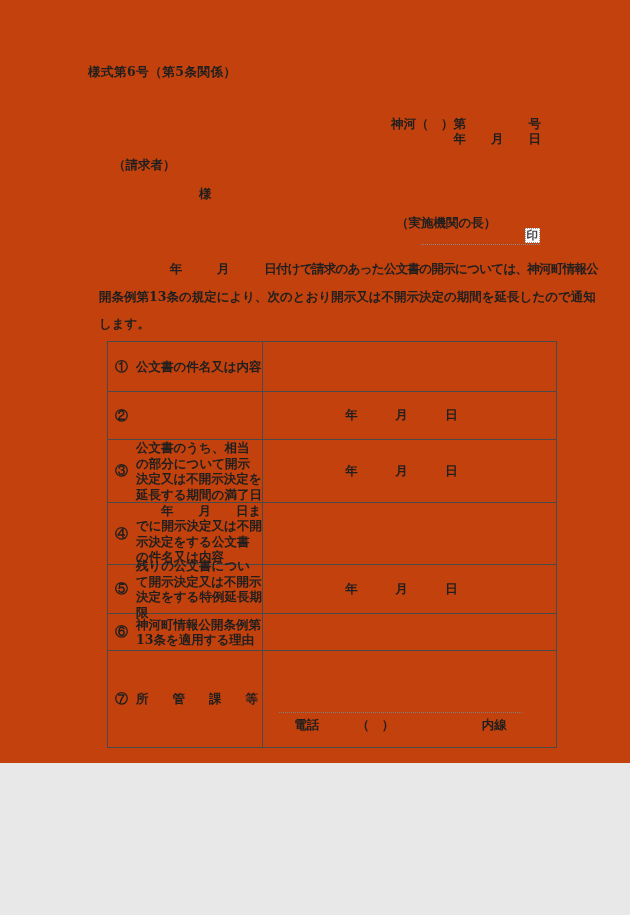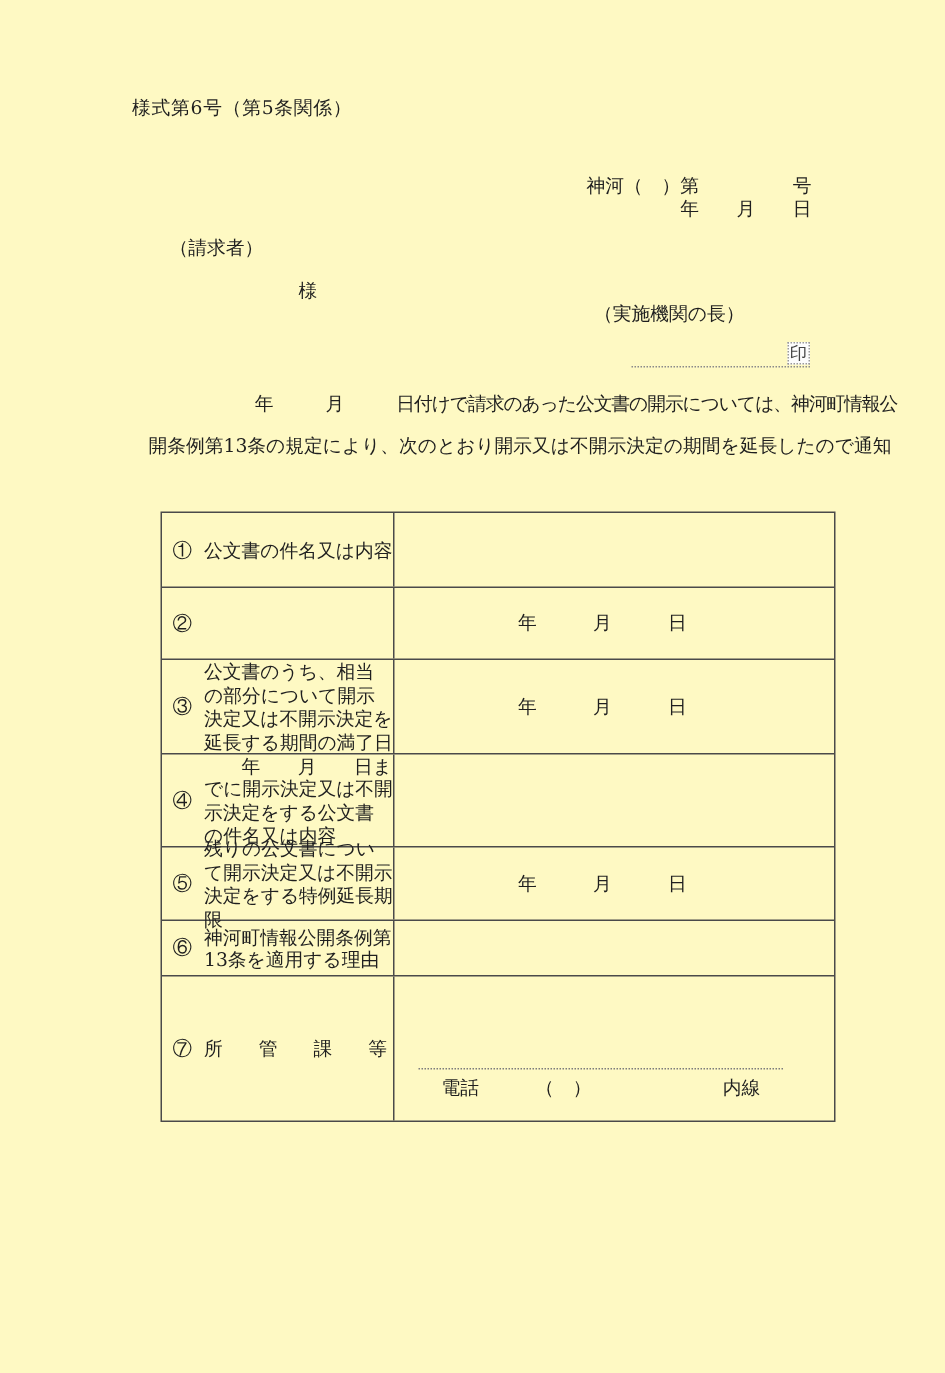--- a/index.html
+++ b/index.html
@@ -1,33 +1,34 @@
 <!DOCTYPE html>
 <html lang="ja"><head>
 <meta charset="utf-8">
 <style>
   html,body{margin:0;padding:0;background:#e8e8e8;}
   .page{
     position:relative;
-    width:630px;height:915px;
+    width:630px;height:763px;
     margin:0 auto;
-    background:#fef9c3;
+    background:#c2410c;
     font-family:"DejaVu Serif","Liberation Serif",serif;
     color:#1f1f1f;
     font-size:12.5px;
     overflow:hidden;
+    font-weight:bold;
   }
   .abs{position:absolute;}
   .form-number{left:88px;top:64px;letter-spacing:0.5px;}
   .doc-title{left:88px;top:92px;width:470px;text-align:center;font-size:13px;letter-spacing:1px;padding-left:14px;}
   .doc-no{right:89px;top:116px;text-align:right;line-height:15px;margin-left:20px;}
   .doc-no span{display:block;}
   .requester{left:113px;top:157px;}
   .sama{left:199px;top:186px;}
-  .issuer{left:396px;top:201px;}
+  .issuer{left:396px;top:215px;}
   .seal-line{
     left:421px;top:227px;width:119px;height:17px;
     border-bottom:1.5px dotted #8a8a8a;
     text-align:right;
   }
   .seal-mark{
     display:inline-block;
     font-size:11.5px;color:#444;
     border:1px dotted #9a9a9a;
     padding:0 1px;line-height:13px;
@@ -95,20 +96,21 @@
 
   <div class="abs issuer">（実施機関の長）</div>
 
   <div class="abs seal-line">
     <span class="seal-mark">印</span>
   </div>
 
   <div class="abs body-text">
     <span class="l1">　　　　　　年　　　月　　　日付けで請求のあった公文書の開示については、神河町情報公</span>
     <span>開条例第13条の規定により、次のとおり開示又は不開示決定の期間を延長したので通知</span>
+    <span>します。</span>
   </div>
 
   <div class="abs form-table">
 
     <div class="t-row r1">
       <div class="cell-label">
         <span class="num">①</span>
         <span class="lbl">公文書の件名又は内容</span>
       </div>
       <div class="cell-value">

